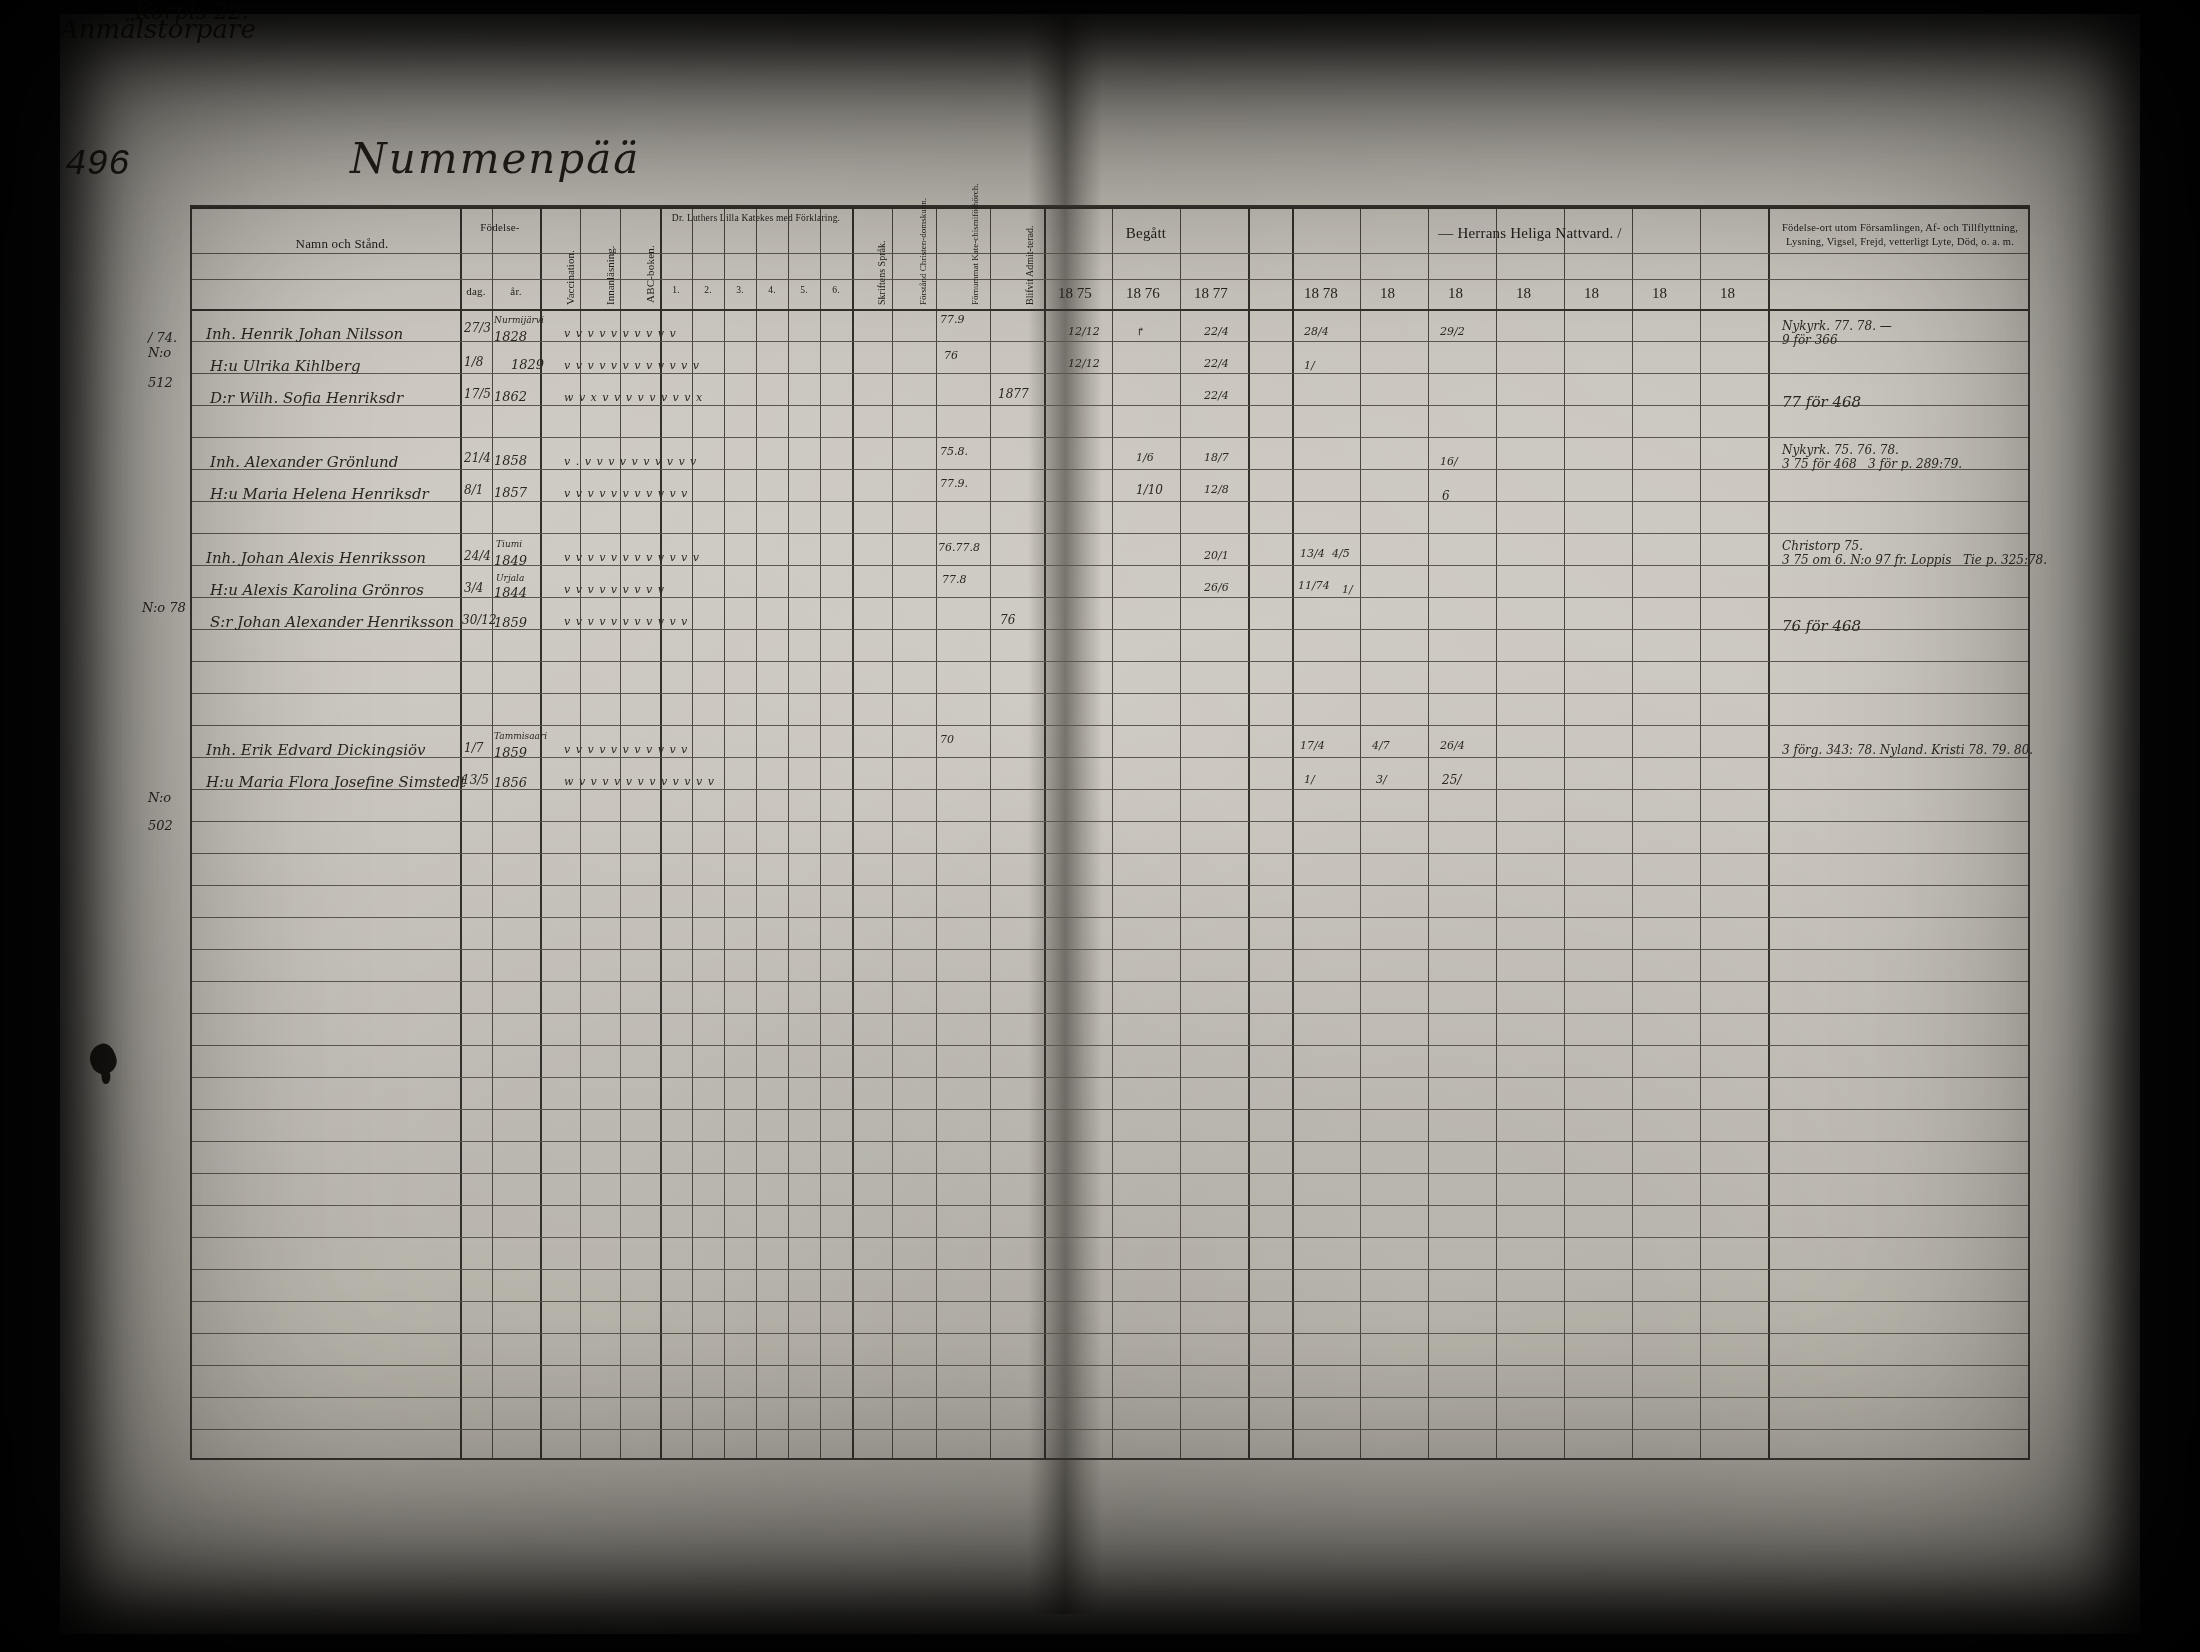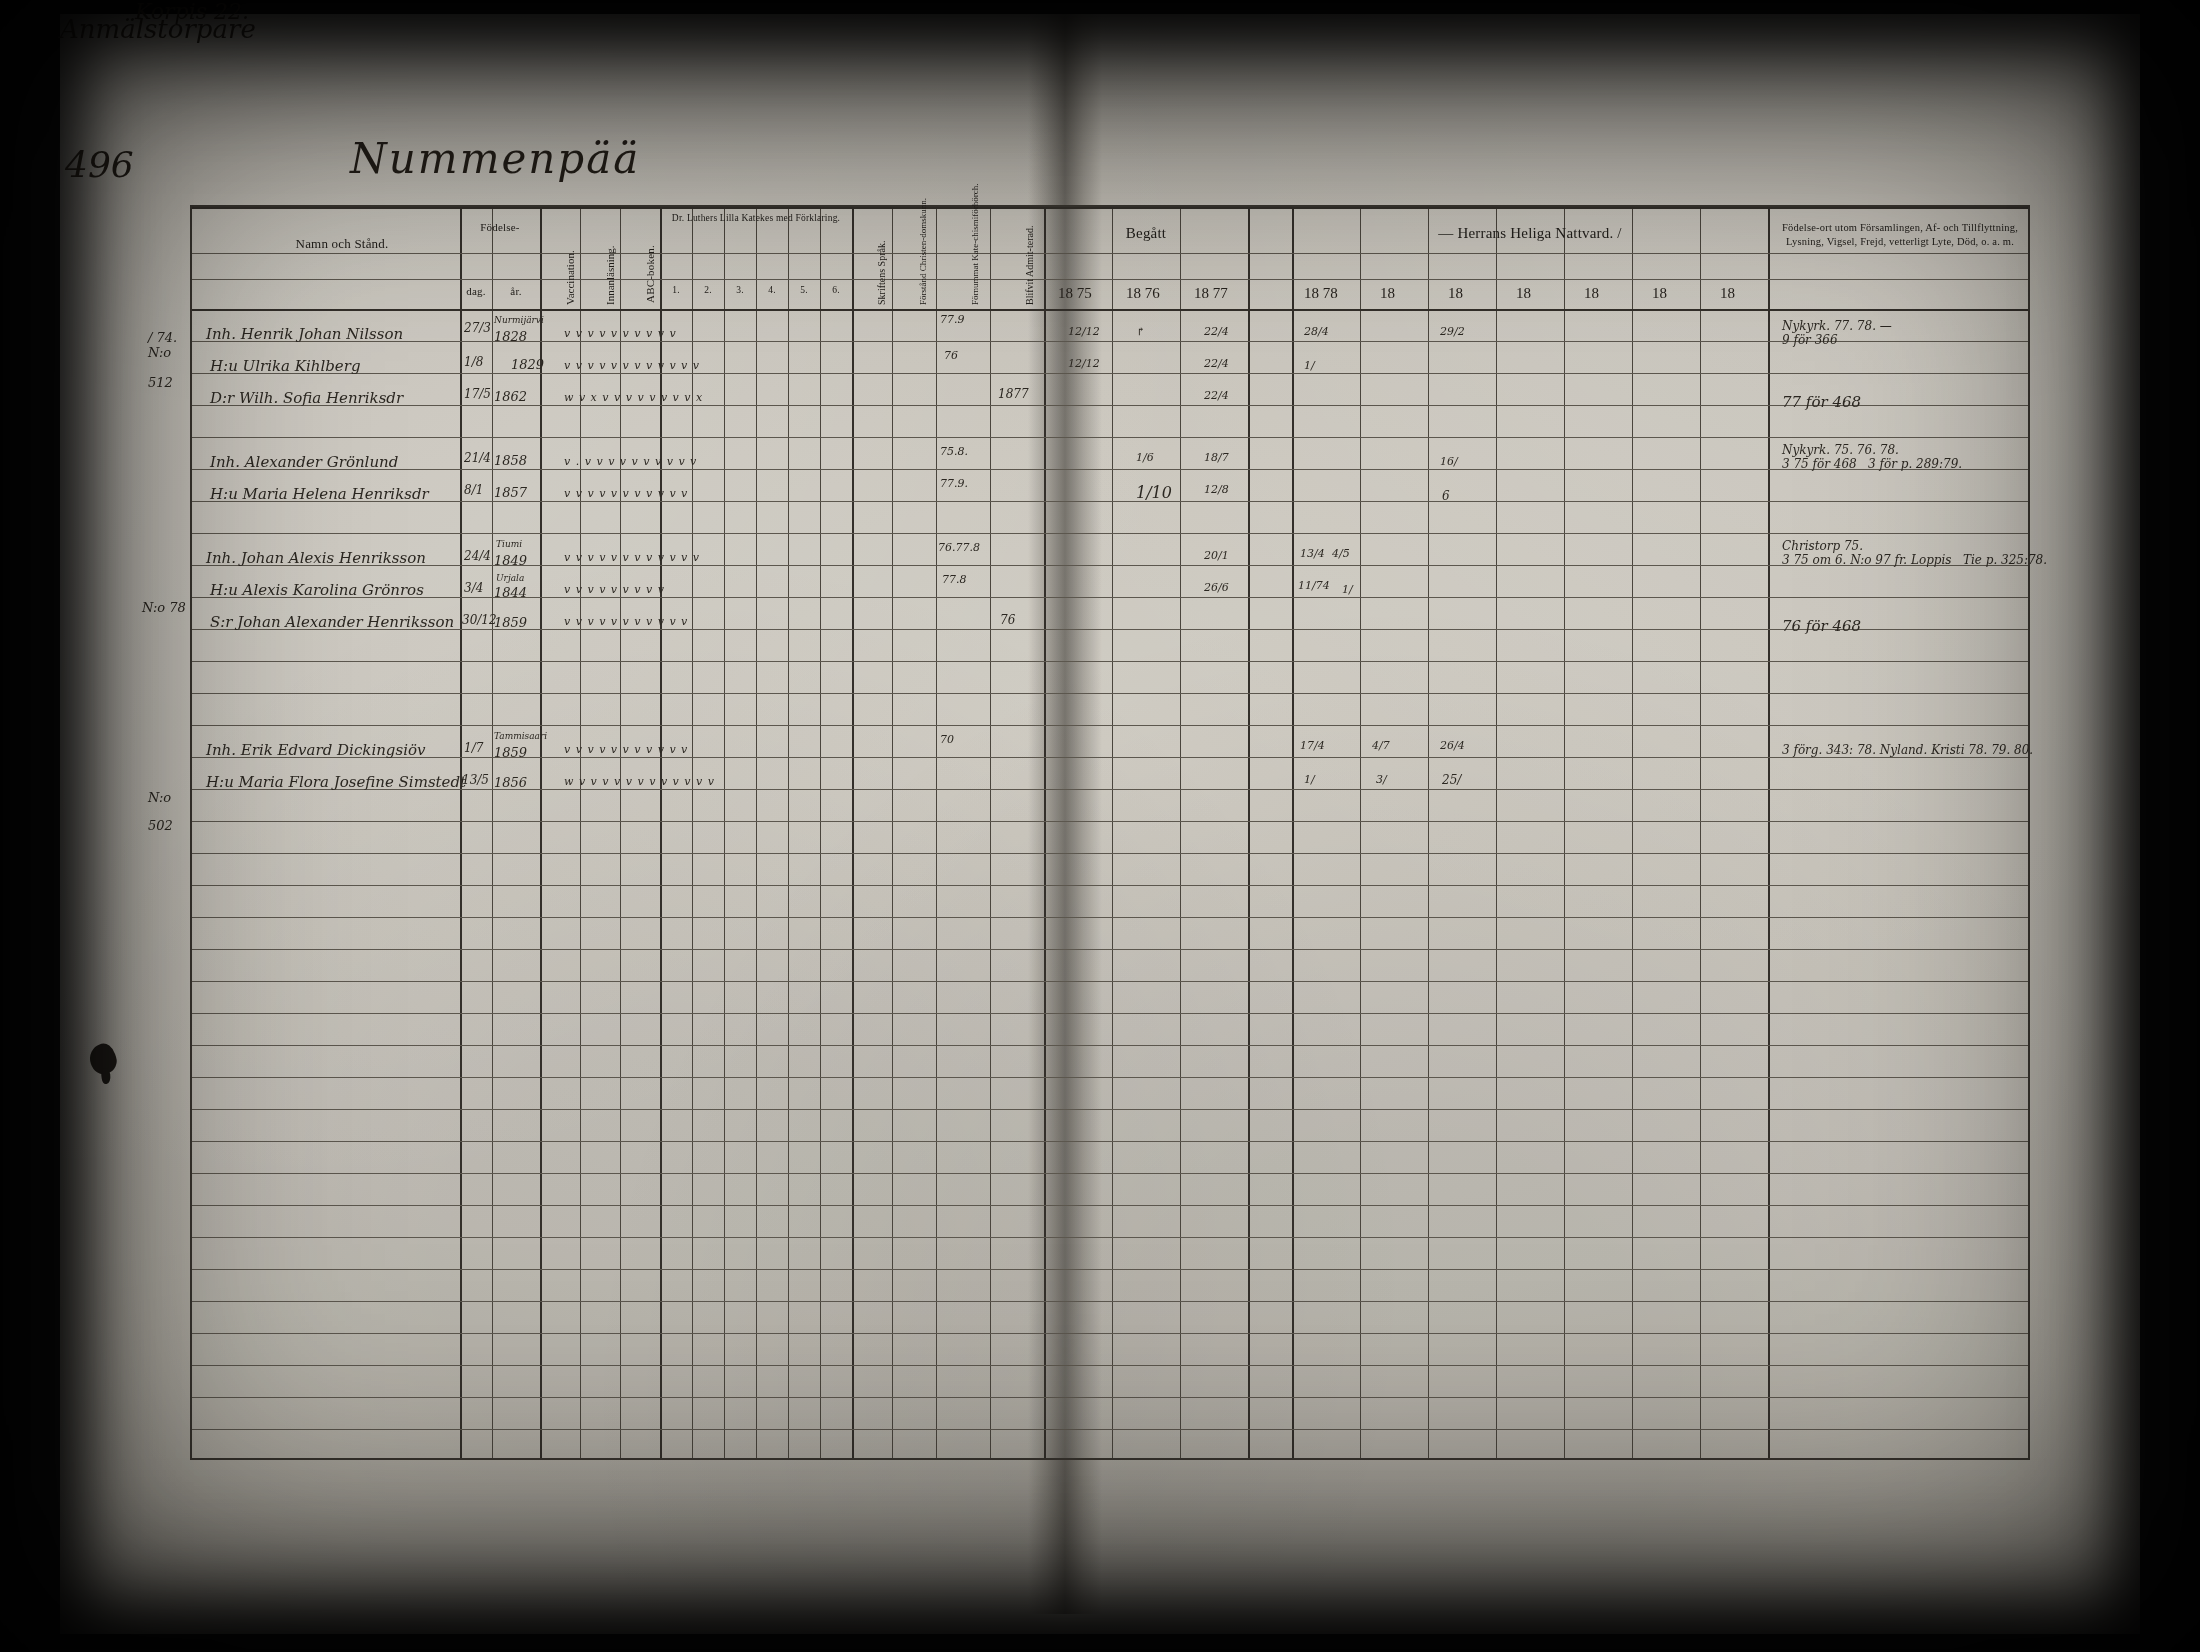--- a/index.html
+++ b/index.html
@@ -187,21 +187,21 @@
   }
 </style>
 </head>
 <body>
 
 <div id="page">
 
   <div class="spread">
     <div class="mottle"></div>
 
-    <div class="folio" style="left:5px; top:130px; font-size:36px;">496</div>
+    <div class="folio" style="left:5px; top:130px; font-size:36px;font-family:Liberation Mono, monospace;">496</div>
 
     <div class="bigtitle" style="left:290px; top:120px; font-size:42px; letter-spacing:2px;">Nummenpää</div>
 
     <div class="hand ink" style="left:75px; top:-15px; font-size:22px; position:absolute;">Korpis  22.</div>
 
     <div class="hand ink" style="left:0px; top:0px; font-size:26px; position:absolute;">Anmälstorpare</div>
 
     <div class="inkblot" style="left:30px; top:1030px;"></div>
   </div>
 
@@ -367,21 +367,21 @@
     <div class="hand" style="left:1012px; top:244px; font-size:11px;">18/7</div>
     <div class="hand" style="left:1248px; top:248px; font-size:11px;">16/</div>
     <div class="hand" style="left:1590px; top:236px; font-size:12px; white-space:pre;">Nykyrk. 75. 76. 78.
 3 75 för 468   3 för p. 289:79.</div>
 
     <div class="hand" style="left:18px; top:278px; font-size:15px;">H:u Maria Helena Henriksdr</div>
     <div class="hand" style="left:272px; top:276px; font-size:12px;">8/1</div>
     <div class="hand" style="left:302px; top:278px; font-size:13px;">1857</div>
     <div class="hand" style="left:372px; top:280px; font-size:11px; letter-spacing:1px;">v  v  v  v v v v v v v v</div>
     <div class="hand" style="left:748px; top:270px; font-size:11px;">77.9.</div>
-    <div class="hand" style="left:944px; top:276px; font-size:16px;">1/10</div>
+    <div class="hand" style="left:944px; top:276px; font-size:12px;">1/10</div>
     <div class="hand" style="left:1012px; top:276px; font-size:11px;">12/8</div>
     <div class="hand" style="left:1250px; top:282px; font-size:12px;">6</div>
 
     <div class="hand" style="left:14px; top:342px; font-size:15px;">Inh. Johan Alexis Henriksson</div>
     <div class="hand" style="left:272px; top:342px; font-size:12px;">24/4</div>
     <div class="hand" style="left:304px; top:332px; font-size:9px;">Tiumi</div>
     <div class="hand" style="left:302px; top:346px; font-size:13px;">1849</div>
     <div class="hand" style="left:372px; top:344px; font-size:11px; letter-spacing:1px;">v  v   v   v v v v v v v  v v</div>
     <div class="hand" style="left:746px; top:334px; font-size:11px;">76.77.8</div>
     <div class="hand" style="left:1012px; top:342px; font-size:11px;">20/1</div>

